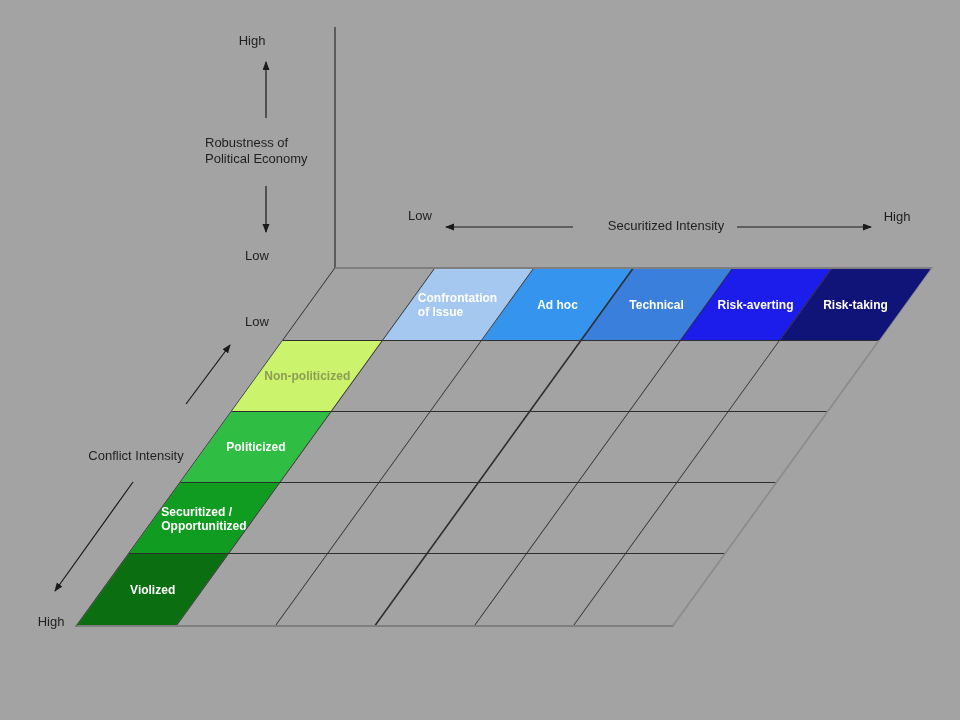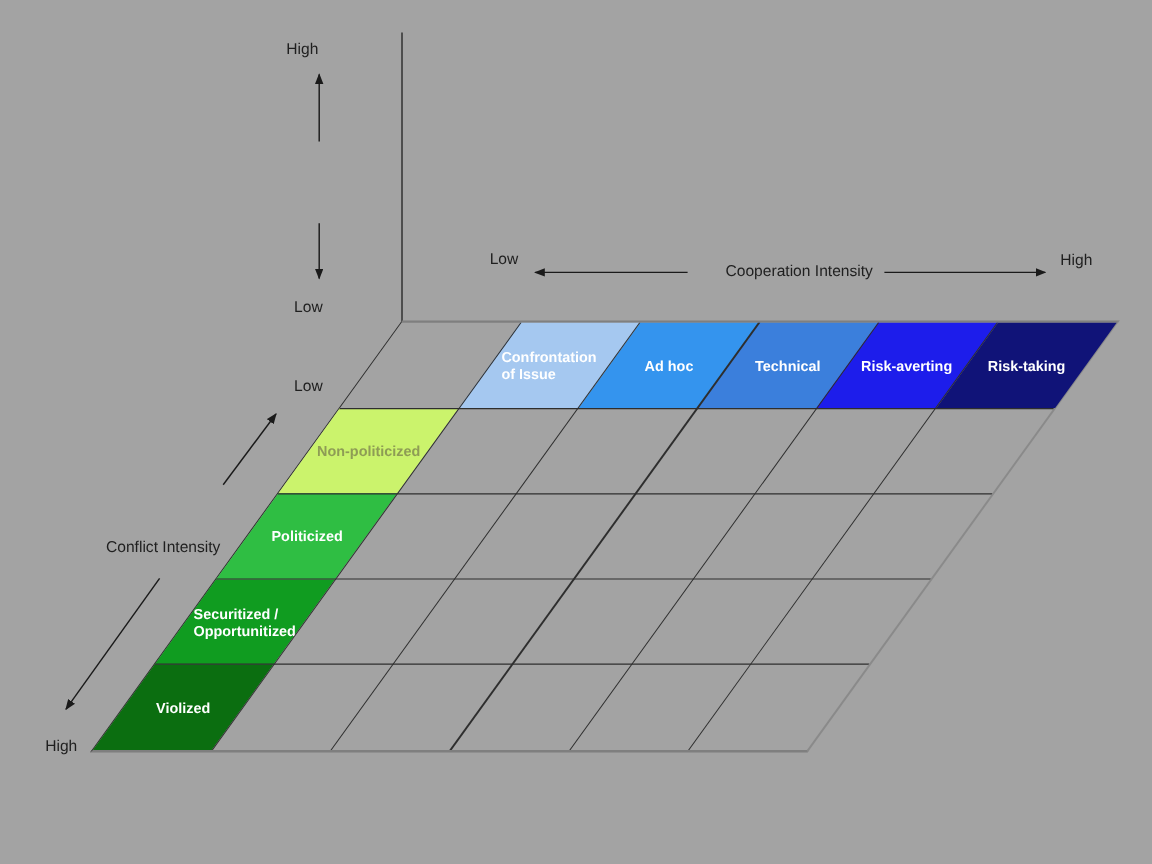--- a/index.html
+++ b/index.html
@@ -50,24 +50,26 @@
     <line x1="335" y1="27" x2="335" y2="268" stroke="#4a4a4a" stroke-width="1.6"></line>
     <line x1="266" y1="118" x2="266" y2="62" stroke="#1a1a1a" stroke-width="1.2" marker-end="url(#ah)"></line>
     <line x1="266" y1="186" x2="266" y2="232" stroke="#1a1a1a" stroke-width="1.2" marker-end="url(#ah)"></line>
     <line x1="573" y1="227" x2="446" y2="227" stroke="#1a1a1a" stroke-width="1.2" marker-end="url(#ah)"></line>
     <line x1="737" y1="227" x2="871" y2="227" stroke="#1a1a1a" stroke-width="1.2" marker-end="url(#ah)"></line>
     <line x1="186" y1="404" x2="230" y2="345" stroke="#1a1a1a" stroke-width="1.2" marker-end="url(#ah)"></line>
     <line x1="133" y1="482" x2="55" y2="591" stroke="#1a1a1a" stroke-width="1.2" marker-end="url(#ah)"></line>
   </svg>
 
   <div class="axis-label centered" style="left:222px;top:33px;width:60px;">High</div>
+  <div class="axis-label" style="left:205px;top:135px;width:135px;">Robustness of
+Political Economy</div>
   <div class="axis-label centered" style="left:227px;top:248px;width:60px;">Low</div>
 
   <div class="axis-label centered" style="left:390px;top:208px;width:60px;">Low</div>
-  <div class="axis-label centered" style="left:586px;top:218px;width:160px;">Cooperation Intensity</div>
+  <div class="axis-label centered" style="left:586px;top:218px;width:160px;">Securitized Intensity</div>
   <div class="axis-label centered" style="left:867px;top:209px;width:60px;">High</div>
 
   <div class="axis-label centered" style="left:227px;top:314px;width:60px;">Low</div>
   <div class="axis-label centered" style="left:76px;top:448px;width:120px;">Conflict Intensity</div>
   <div class="axis-label centered" style="left:21px;top:614px;width:60px;">High</div>
 
   <div id="matrix-grid">
       <div class="cell" style="left: 0px; top: 0px; width: 99.3333px; height: 71.2px;"></div>
       <div class="cell" style="left: 99.3333px; top: 0px; width: 99.3333px; height: 71.2px; background: rgb(165, 200, 240);">
         <div class="cell-label" style="color: rgb(255, 255, 255);"><span>Confrontation

